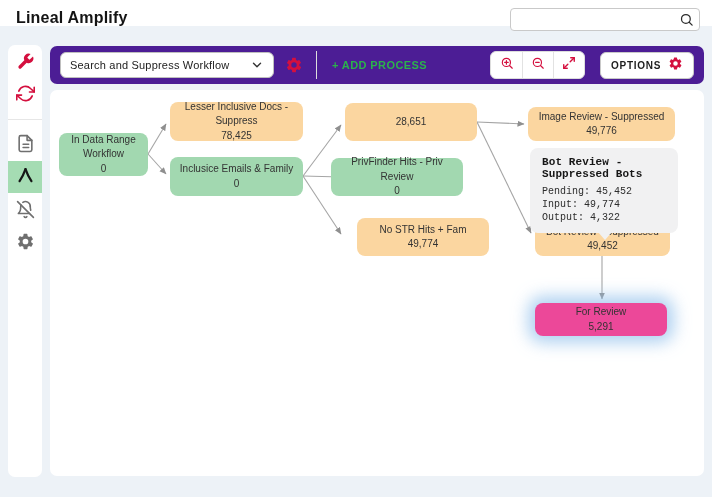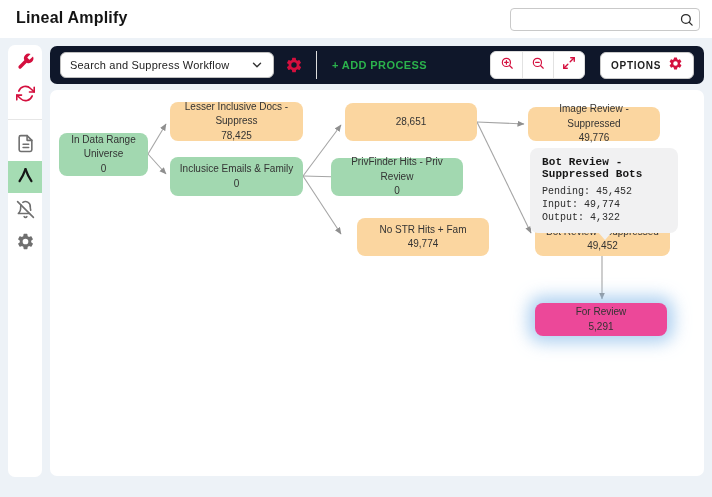--- a/index.html
+++ b/index.html
@@ -1,36 +1,36 @@
 <!DOCTYPE html>
 <html><head>
 <meta charset="utf-8">
 <style>
   html,body{margin:0;padding:0;background:#edf2f7;font-family:"Liberation Sans","DejaVu Sans",sans-serif;}
   .stage{position:relative;width:712px;height:497px;background:#edf2f7;overflow:hidden;}
 
   
-  .header{position:absolute;left:0;top:0;width:712px;height:38px;background:#fff;}
+  .header{position:absolute;left:0;top:0;width:712px;height:26px;background:#fff;}
   .app-title{position:absolute;left:16px;top:9px;font-size:16px;font-weight:700;color:#141414;letter-spacing:.2px;}
   .search-box{position:absolute;left:510px;top:8px;width:190px;height:23px;border:1px solid #c9c9c9;border-radius:4px;background:#fff;box-sizing:border-box;}
   .search-box input{position:absolute;left:6px;top:1px;width:156px;height:19px;border:none;outline:none;font-size:11px;color:#333;background:transparent;}
   .search-box .sicon{position:absolute;right:5px;top:3px;width:15px;height:15px;color:#2b2b2b;}
 
   
   .sidebar{position:absolute;left:8px;top:45px;width:34px;height:432px;background:#fff;border-radius:7px;}
   .side-icon{position:absolute;left:7px;width:20px;height:20px;display:flex;align-items:center;justify-content:center;cursor:pointer;}
   .side-icon svg{width:19px;height:19px;}
   .red{color:#d40f3e;}
   .gray{color:#6f6f6f;}
   .side-div{position:absolute;left:0;top:74px;width:34px;height:1px;background:#e6e6e6;}
   .side-active{position:absolute;left:0;top:116px;width:34px;height:32px;background:#a5dcb3;display:flex;align-items:center;justify-content:center;cursor:pointer;}
   .side-active svg{width:19px;height:19px;color:#161616;}
 
   
-  .toolbar{position:absolute;left:50px;top:46px;width:654px;height:38px;background:#0f172a;border-radius:7px;display:flex;align-items:center;box-sizing:border-box;padding:0 10px;}
+  .toolbar{position:absolute;left:50px;top:46px;width:654px;height:38px;background:#4c1d95;border-radius:7px;display:flex;align-items:center;box-sizing:border-box;padding:0 10px;}
   .wf-select{width:214px;height:26px;border:1px solid #bfbfbf;border-radius:6px;display:flex;align-items:center;box-sizing:border-box;padding:0 9px;cursor:pointer;background:#fff;}
   .wf-select .wtxt{flex:1;font-size:11px;color:#222;letter-spacing:.2px;}
   .wf-select .chev{width:14px;height:14px;color:#333;}
   .tb-gear{width:18px;height:18px;margin-left:11px;cursor:pointer;}
   .tb-gear svg{width:18px;height:18px;}
   .tb-div{width:1px;height:28px;background:#ddd;margin-left:13px;}
   .add-process{margin-left:15px;font-size:11px;font-weight:700;color:#2bb24c;letter-spacing:.4px;cursor:pointer;}
   .tb-spacer{flex:1;}
   .zoom-group{display:flex;border:1px solid #ddd;border-radius:6px;overflow:hidden;height:26px;background:#fff;}
   .zoom-btn{width:31px;height:26px;display:flex;align-items:center;justify-content:center;cursor:pointer;box-sizing:border-box;}
@@ -174,21 +174,21 @@
         <line x1="253" y1="86" x2="291" y2="35" marker-end="url(#arr)"></line>
         <line x1="253" y1="86" x2="291" y2="87" marker-end="url(#arr)"></line>
         <line x1="253" y1="86" x2="291" y2="144" marker-end="url(#arr)"></line>
         <line x1="427" y1="32" x2="474" y2="34" marker-end="url(#arr)"></line>
         <line x1="427" y1="32" x2="481" y2="143" marker-end="url(#arr)"></line>
         <line x1="552" y1="166" x2="552" y2="209" marker-end="url(#arr)"></line>
       </g>
     </svg>
 
     <div class="node green" style="left:9px;top:43px;width:89px;height:43px">
-      <div class="nlabel">In Data Range Universe</div>
+      <div class="nlabel">In Data Range Workflow</div>
       <div class="nvalue">0</div>
     </div>
     <div class="node orange" style="left:120px;top:12px;width:133px;height:39px">
       <div class="nlabel">Lesser Inclusive Docs - Suppress</div>
       <div class="nvalue">78,425</div>
     </div>
     <div class="node green" style="left:120px;top:67px;width:133px;height:39px">
       <div class="nlabel">Inclusice Emails &amp; Family</div>
       <div class="nvalue">0</div>
     </div>
@@ -196,21 +196,21 @@
       <div class="nvalue">28,651</div>
     </div>
     <div class="node green" style="left:281px;top:68px;width:132px;height:38px">
       <div class="nlabel">PrivFinder Hits - Priv Review</div>
       <div class="nvalue">0</div>
     </div>
     <div class="node orange" style="left:307px;top:128px;width:132px;height:38px">
       <div class="nlabel">No STR Hits + Fam</div>
       <div class="nvalue">49,774</div>
     </div>
-    <div class="node orange" style="left:478px;top:17px;width:132px;height:34px">
+    <div class="node orange" style="left:478px;top:17px;width:147px;height:34px">
       <div class="nlabel">Image Review - Suppressed</div>
       <div class="nvalue">49,776</div>
     </div>
     <div class="node orange" style="left:485px;top:132px;width:135px;height:34px">
       <div class="nlabel">Bot Review - Suppressed</div>
       <div class="nvalue">49,452</div>
     </div>
     <div class="node blue" style="left:485px;top:213px;width:132px;height:33px">
       <div class="nlabel">For Review</div>
       <div class="nvalue">5,291</div>

